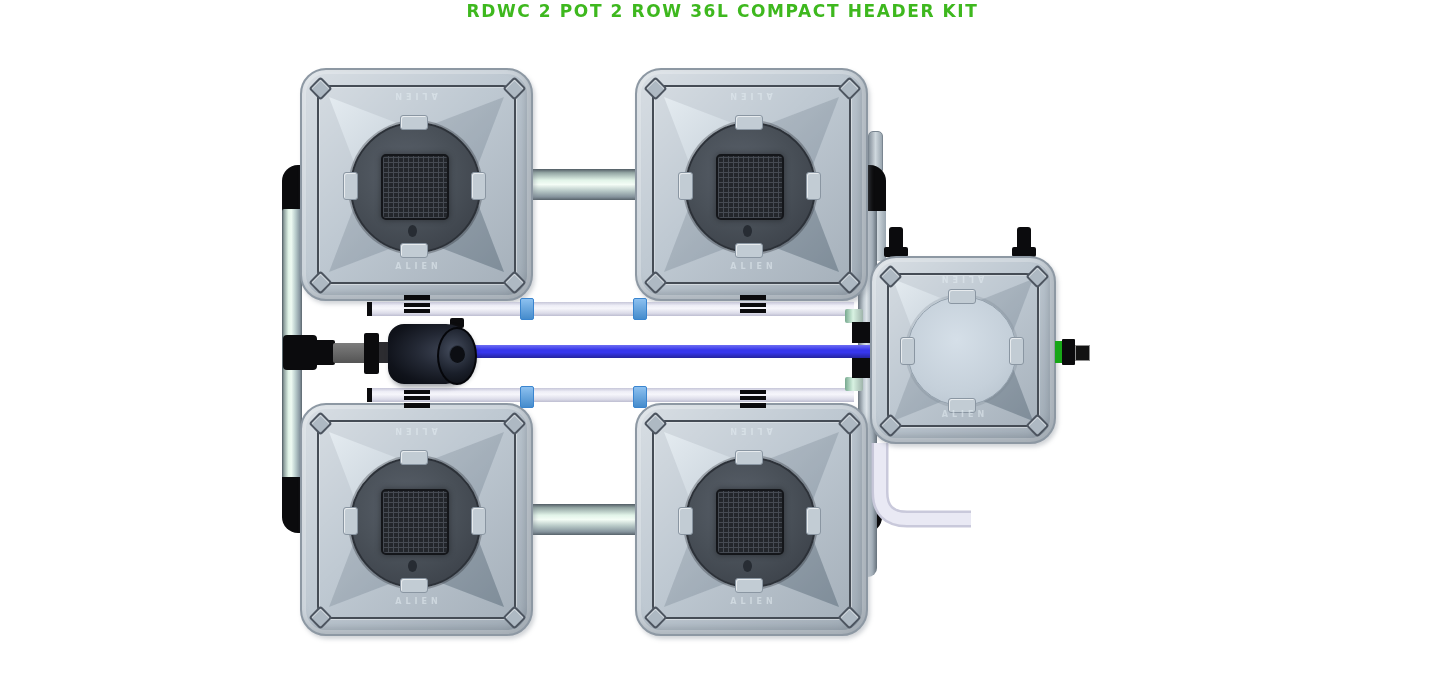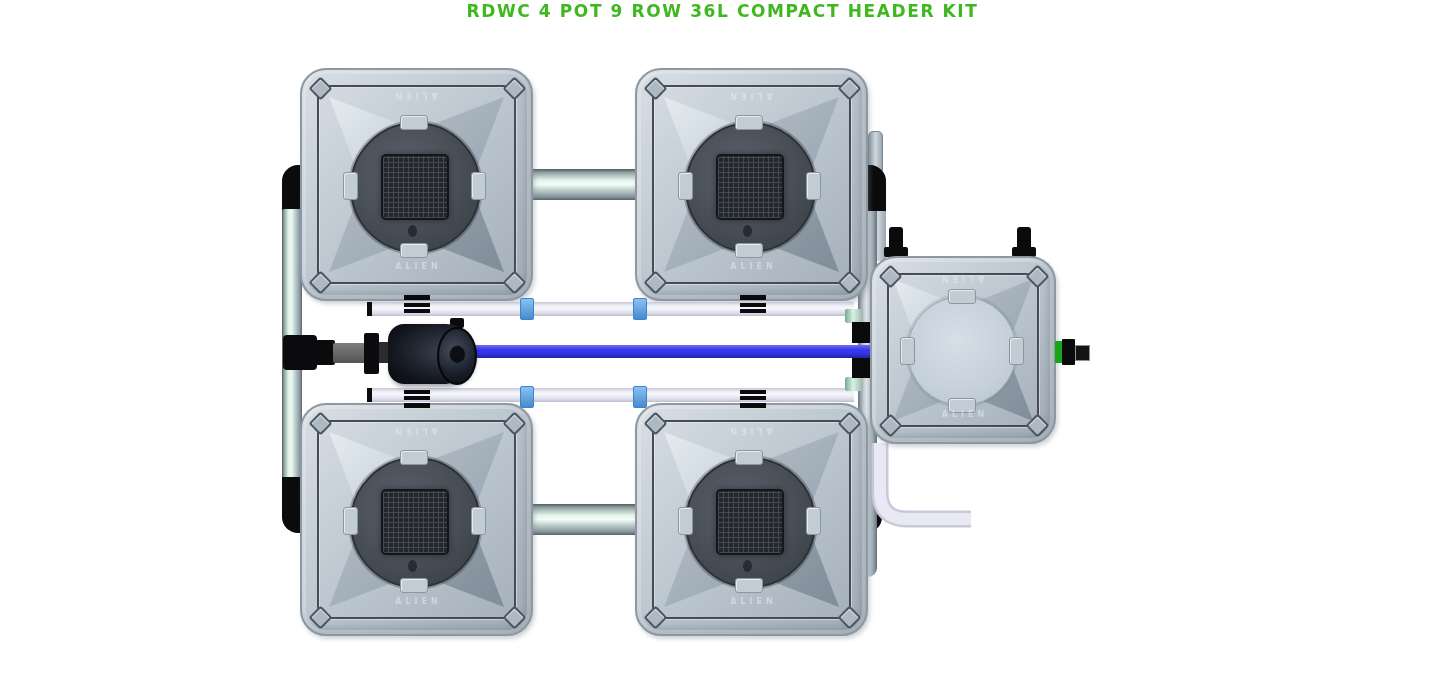--- a/index.html
+++ b/index.html
@@ -52,21 +52,21 @@
   .dot{position:absolute;width:9px;height:12px;border-radius:50%;background:#272c33;}
   .brand{position:absolute;left:0;width:100%;text-align:center;font-size:8px;font-weight:bold;
     letter-spacing:4px;color:rgba(228,236,243,.55);text-indent:4px;}
   .brand.topside{transform:rotate(180deg);}
 </style>
 </head>
 <body>
 
 <div class="stage">
 
-  <div class="title">RDWC 4 POT 9 ROW 36L COMPACT HEADER KIT</div>
+  <div class="title">RDWC 2 POT 2 ROW 36L COMPACT HEADER KIT</div>
 
   <div class="layer" id="pipes">
 
     <div class="abs mint-h" style="left:528px;top:169px;width:112px;height:31px;"></div>
     <div class="abs mint-h" style="left:528px;top:504px;width:112px;height:31px;"></div>
 
     <div class="abs blk" style="left:282px;top:165px;width:27px;height:50px;border-radius:16px 3px 0 0;"></div>
     <div class="abs mint-v" style="left:282px;top:209px;width:20px;height:272px;"></div>
     <div class="abs blk" style="left:282px;top:477px;width:27px;height:56px;border-radius:0 0 3px 16px;"></div>
 

